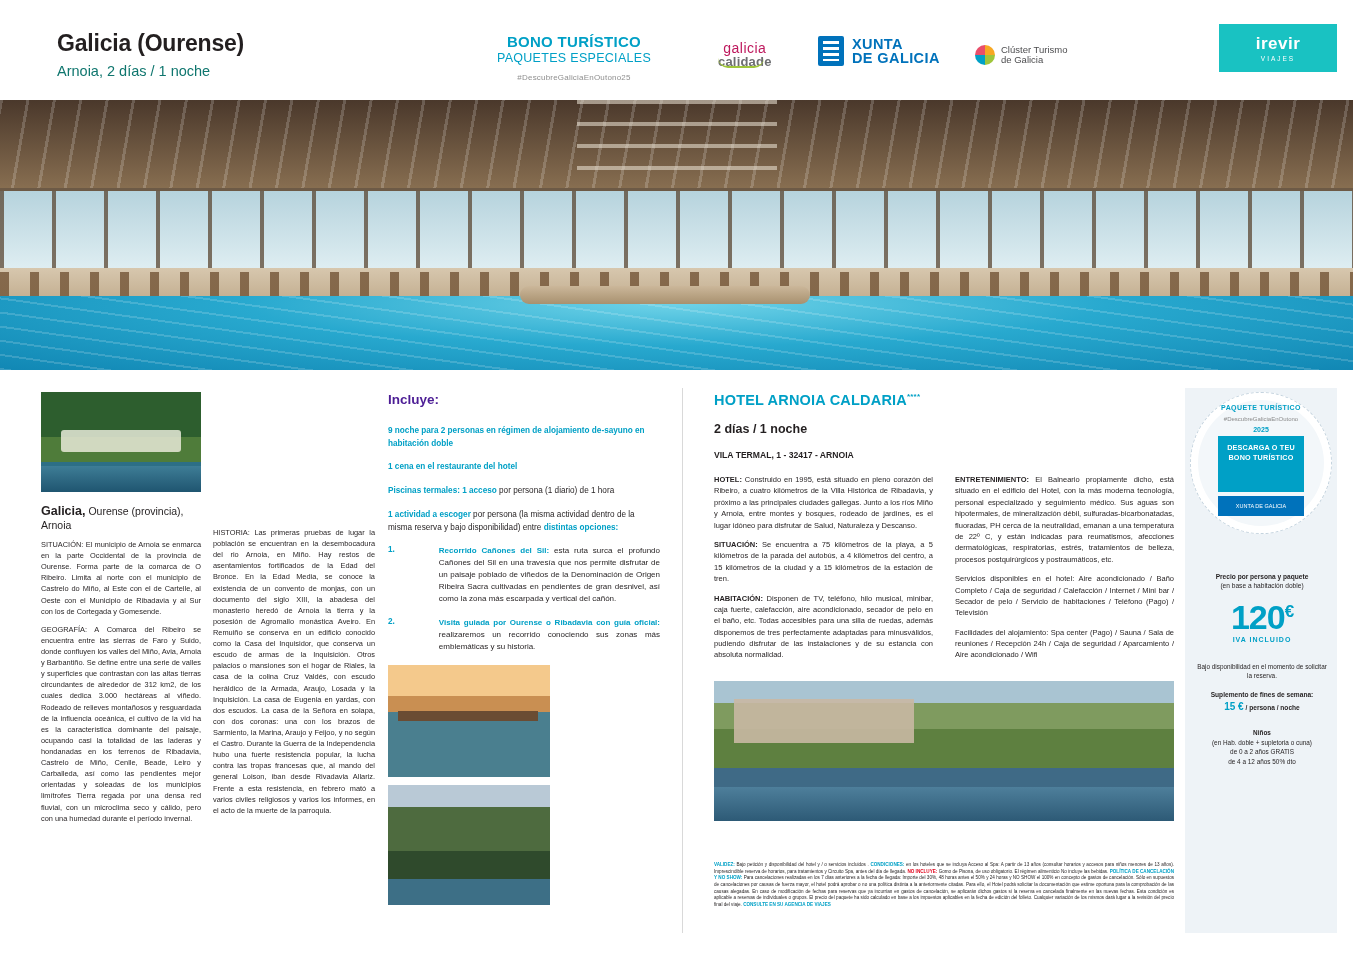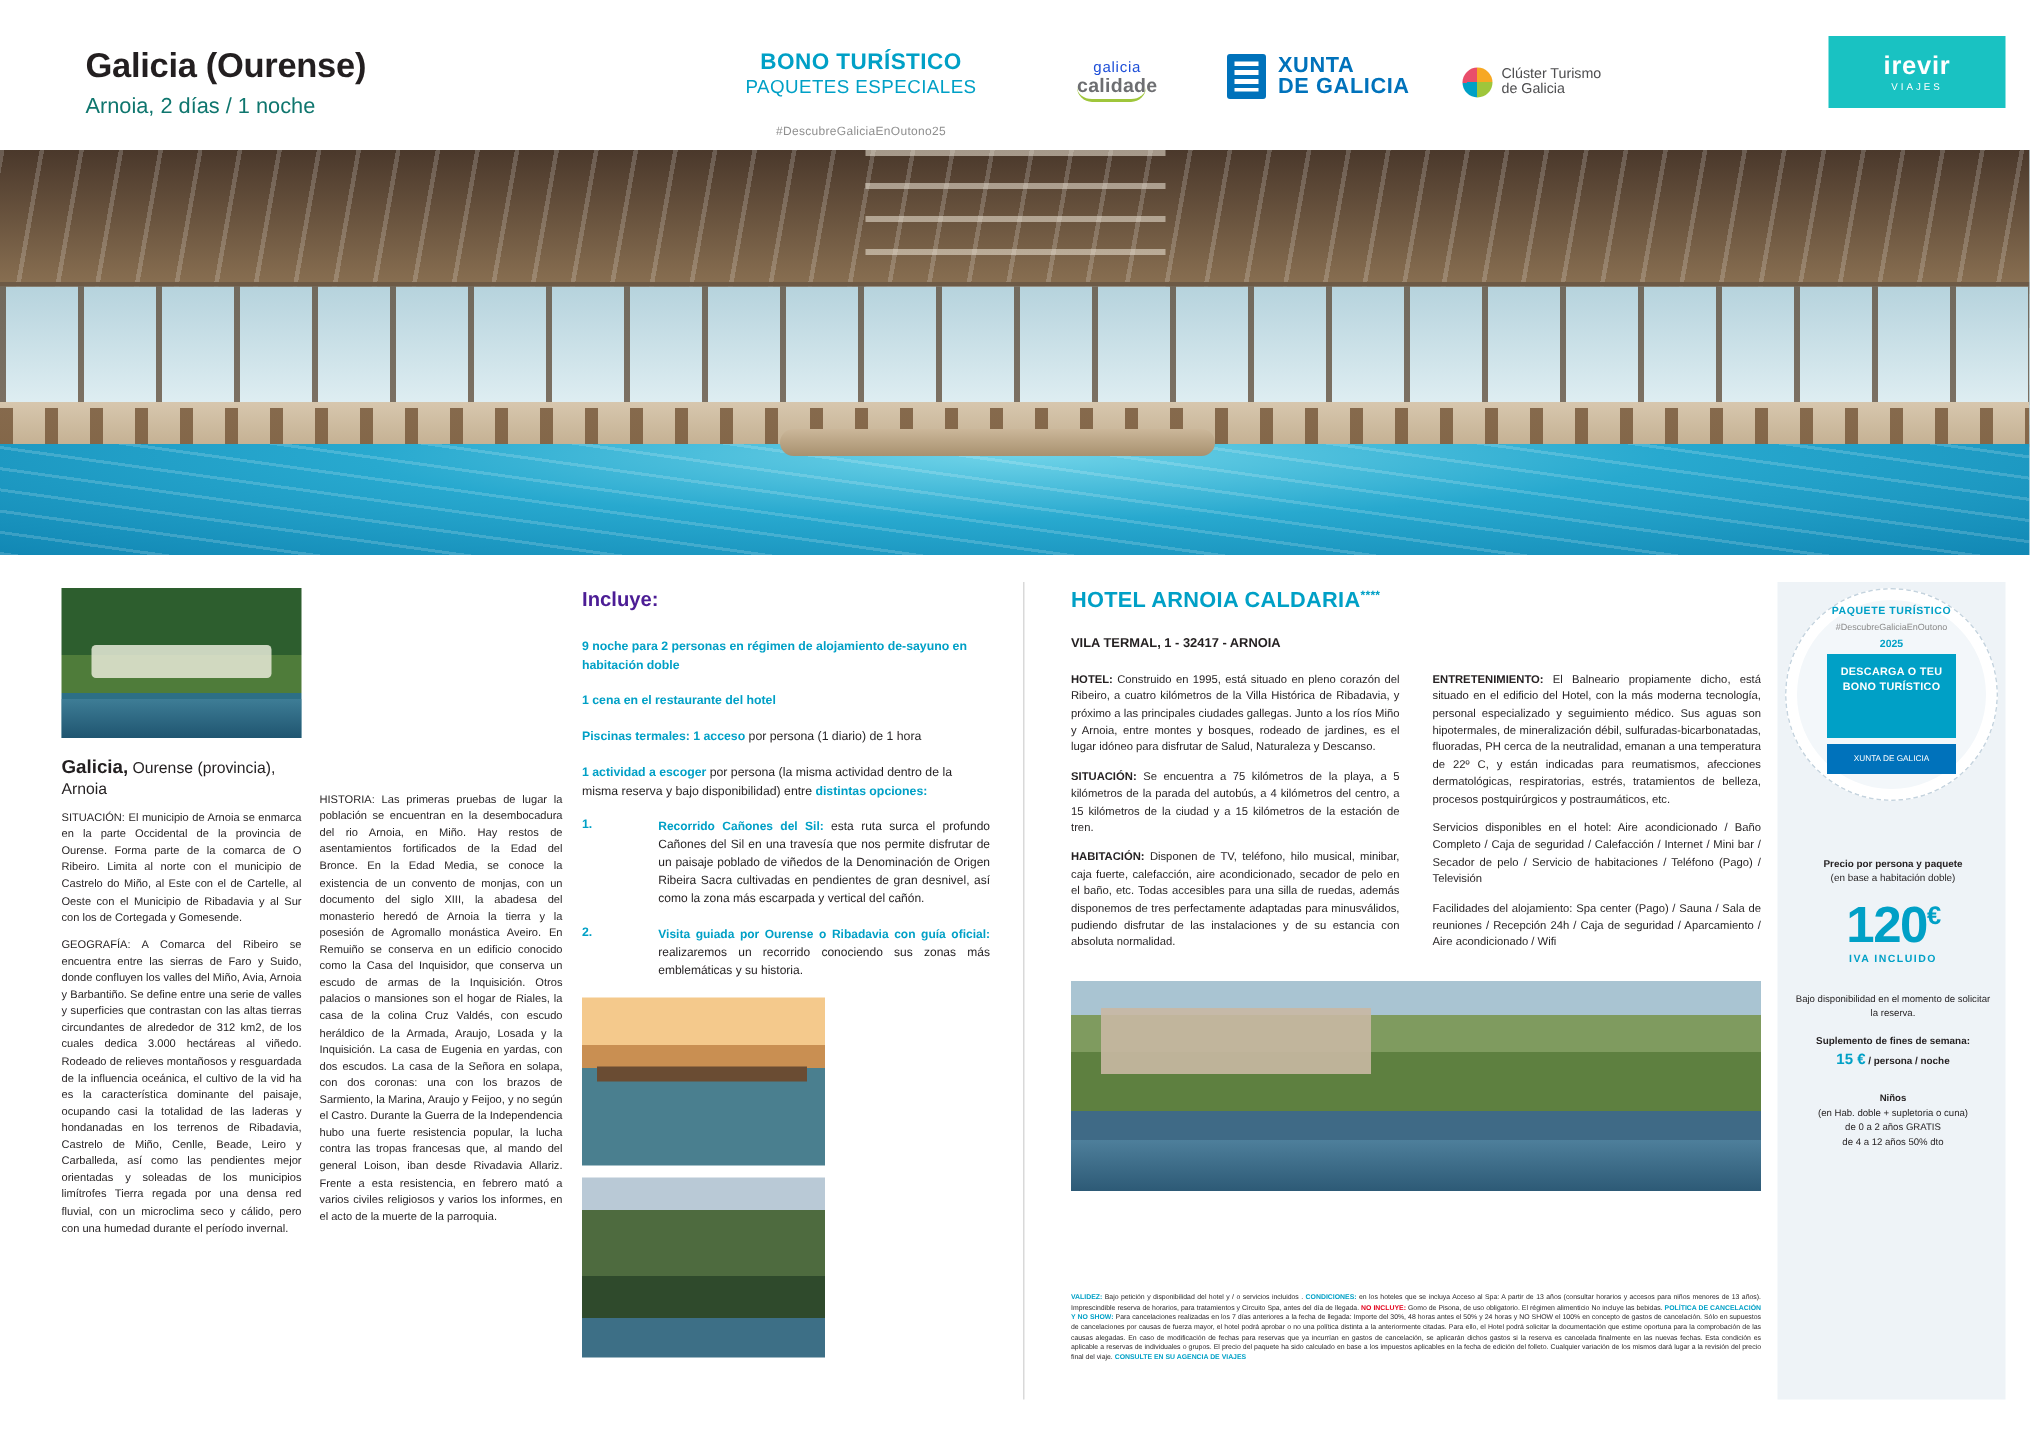--- a/index.html
+++ b/index.html
@@ -28,24 +28,24 @@
 
   
   .header { position:absolute; left:0; top:0; width:1353px; height:96px; background:#fff; }
   .title-block { position:absolute; left:57px; top:30px; }
   .title-main { font-size:23px; font-weight:bold; color:#231f20; letter-spacing:-0.2px; }
   .title-sub { font-size:14.5px; color:#0f766e; margin-top:6px; }
 
   .bono { position:absolute; left:494px; top:33px; text-align:center; width:160px;}
   .bono .l1 { font-size:15px; font-weight:bold; color:#00a0c6; letter-spacing:0.3px;}
   .bono .l2 { font-size:12.5px; color:#00a0c6; letter-spacing:0.3px; margin-top:1px;}
-  .bono .l3 { font-size:8px; color:#8f8f8f; margin-top:18px; letter-spacing:0.2px;}
+  .bono .l3 { font-size:8px; color:#8f8f8f; margin-top:8px; letter-spacing:0.2px;}
 
   .logo-gc { position:absolute; left:718px; top:40px; text-align:center; }
-  .logo-gc .g1 { font-size:10px; color:#1d4ed8; letter-spacing:0.5px;}
+  .logo-gc .g1 { font-size:14px; color:#be185d; letter-spacing:0.5px;}
   .logo-gc .g2 { font-size:13px; color:#6d6e71; font-weight:bold; letter-spacing:0.2px; margin-top:-2px;}
   .gc-swoosh { position:absolute; left:718px; top:58px; width:46px; height:10px;
     border-bottom:2px solid #9fc63b; border-radius:0 0 40px 40px; }
 
   .logo-xunta { position:absolute; left:818px; top:36px; display:flex; align-items:center; gap:8px;}
   .xunta-mark { width:26px; height:30px; background:#0072bb; position:relative; border-radius:2px;}
   .xunta-mark:after{ content:""; position:absolute; left:5px; top:5px; width:16px; height:20px;
      background: repeating-linear-gradient(#fff 0 3px, #0072bb 3px 6px);}
   .xunta-txt .x1 { font-size:14.5px; font-weight:bold; color:#0072bb; letter-spacing:0.4px;}
   .xunta-txt .x2 { font-size:14.5px; font-weight:bold; color:#0072bb; letter-spacing:0.4px; margin-top:-2px;}
@@ -295,20 +295,21 @@
     <div class="photo ph-bridge"></div>
     <div class="photo ph-canyon"></div>
   </div>
 
   <div class="vdiv"></div>
 
   <div class="col c4">
     <h2>
       <span>HOTEL ARNOIA CALDARIA</span><sup>****</sup>
     </h2>
+    <div class="sub">2 días / 1 noche</div>
     <div class="addr">VILA TERMAL, 1 - 32417 - ARNOIA</div>
 
     <div class="two-col">
       <div class="hot-txt">
         <p>
           <b>HOTEL:</b><span> Construido en 1995, está situado en pleno corazón del Ribeiro, a cuatro kilómetros de la Villa Histórica de Ribadavia, y próximo a las principales ciudades gallegas. Junto a los ríos Miño y Arnoia, entre montes y bosques, rodeado de jardines, es el lugar idóneo para disfrutar de Salud, Naturaleza y Descanso.</span>
         </p>
         <p>
           <b>SITUACIÓN:</b><span> Se encuentra a 75 kilómetros de la playa, a 5 kilómetros de la parada del autobús, a 4 kilómetros del centro, a 15 kilómetros de la ciudad y a 15 kilómetros de la estación de tren.</span>
         </p>

